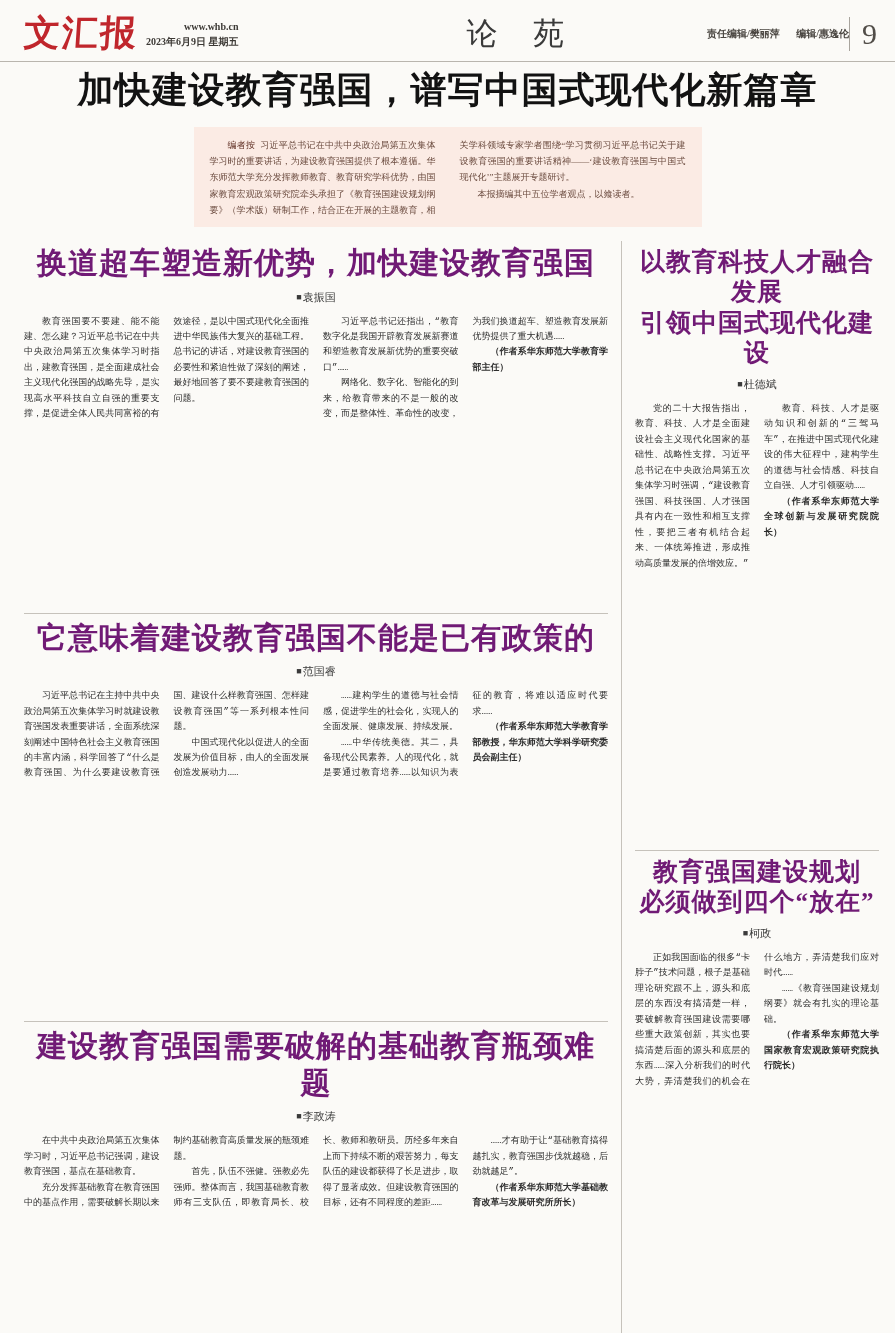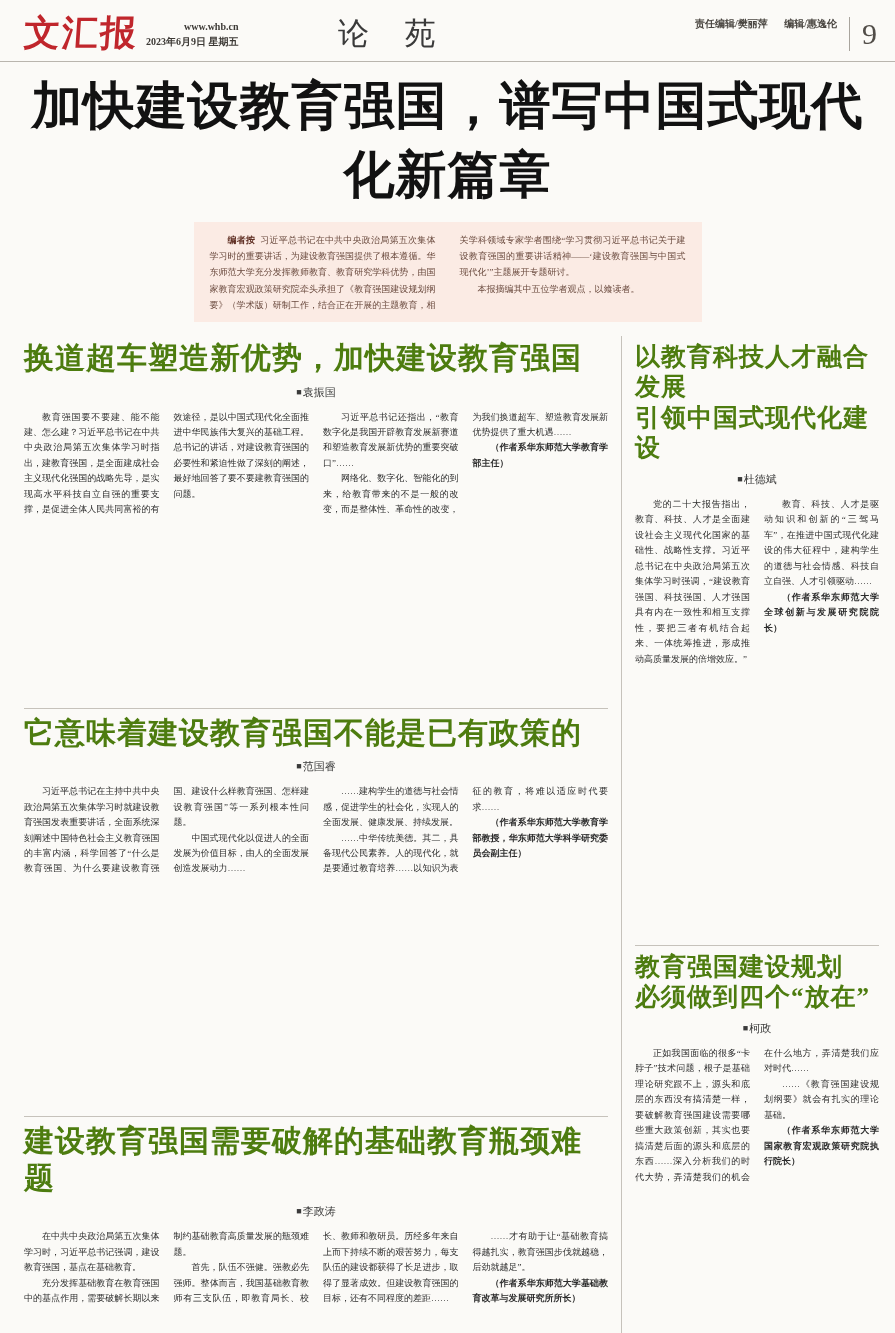--- a/index.html
+++ b/index.html
@@ -4,53 +4,53 @@
 <style>
   * { margin:0; padding:0; box-sizing:border-box; }
   html,body { width:895px; height:1333px; overflow:hidden; }
   body { background:#fbfaf7; font-family:"Liberation Serif", serif; color:#2b2b2b; }
 
   
   .masthead { display:flex; align-items:center; padding:10px 18px 4px 24px; height:62px; border-bottom:1px solid #b9b5ae; }
   .brand { display:flex; align-items:center; gap:8px; width:300px; }
   .logo { font-size:36px; font-weight:bold; color:#c0262c; letter-spacing:2px; transform:skewX(-4deg); white-space:nowrap; }
   .brand-info { font-size:10px; font-weight:bold; color:#3c3935; line-height:1.5; white-space:nowrap;text-align:right; }
-  .section-title { flex:1; font-size:31px; color:#3a3a3a; letter-spacing:14px; padding-left:14px; }
-  .mast-right { display:flex; gap:12px; }
+  .section-title { flex:1; text-align:center; font-size:31px; color:#3a3a3a; letter-spacing:14px; padding-left:14px; }
+  .mast-right { display:flex; align-items:center; }
   .editors { font-size:10px; font-weight:bold; color:#4a4641; white-space:nowrap; }
   .editors span { margin-left:14px; }
   .editors span:first-child { margin-left:0; }
   .page-num { font-size:30px; color:#514d48; border-left:1px solid #a8a49d; padding-left:12px; line-height:34px; }
 
   
-  .banner { text-align:center; font-family:"Liberation Sans", sans-serif; font-weight:900; font-size:51px; letter-spacing:1px; color:#121212; margin:10px 10px 12px; }
+  .banner { text-align:center; font-family:"Liberation Sans", sans-serif; font-weight:900; font-size:36px; letter-spacing:1px; color:#121212; margin:4px 10px 12px; }
 
   
   .editor-note { width:508px; margin:0 auto 6px; background:#fbebe4; padding:10px 16px 9px; column-count:2; column-gap:24px; font-size:9px; line-height:1.8; text-align:justify; color:#6a4a3e; }
   .editor-note p { text-indent:2em; }
   .editor-note p:first-child { text-indent:2em; }
   .note-label { font-weight:bold; color:#59openg2f23; }
-  .editor-note .note-label { font-weight:bold; color:#5f2f23; margin-right:5px;margin-top:20px; }
+  .editor-note .note-label { font-weight:normal; color:#5f2f23; margin-right:5px;margin-top:20px; }
 
   
   .main { display:flex; padding:8px 16px 0 24px; }
   .left-region { width:584px; }
   .vdivider { width:1px; background:#c6c2bb; margin:0 13px; }
   .right-region { flex:1; }
 
-  .article-title { font-weight:bold; text-align:left; color:#4d7c0f; line-height:1.22; }
+  .article-title { font-weight:bold; text-align:center; color:#701a75; line-height:1.22; }
   .t-large { font-size:30px; letter-spacing:1px; margin-top:4px; }
   .t-right { font-size:25px; letter-spacing:1px; margin-top:6px; }
   .byline { text-align:center; font-size:11px; color:#3a3a3a; margin:8px 0 10px; }
   .byline .marker { font-size:9px; vertical-align:1px; margin-right:1px; }
 
   .body-cols { font-size:9px; line-height:1.72; text-align:justify; color:#2d2d2d; column-gap:14px; overflow:hidden; }
   .cols-4 { column-count:4; }
   .cols-2 { column-count:2; }
-  .body-cols p { text-indent:2em; }
+  .body-cols p { text-indent:2em;font-family:Liberation Mono, monospace; }
   .attribution { font-weight:bold; }
 
   .h1-body { height:288px; }
   .h2-body { height:322px; }
   .h3-body { height:238px; }
   .r1-body { height:438px; }
   .r2-body { height:360px; }
 
   .rule { border:none; border-top:1px solid #c6c2bb; margin:10px 0 6px; }
 </style>

